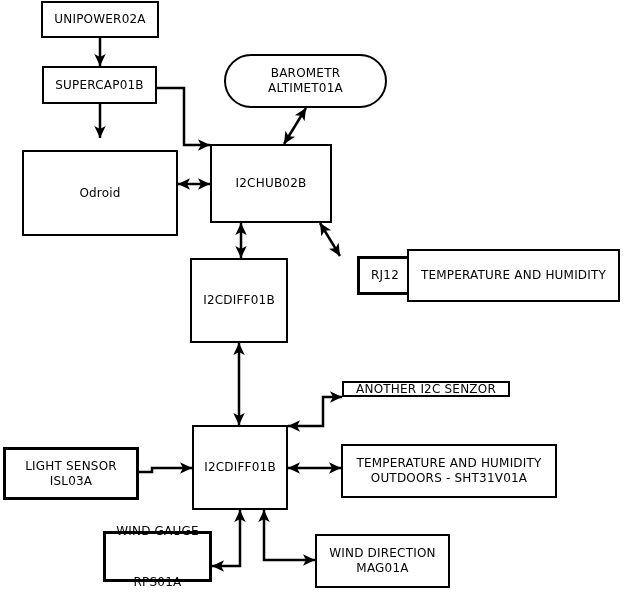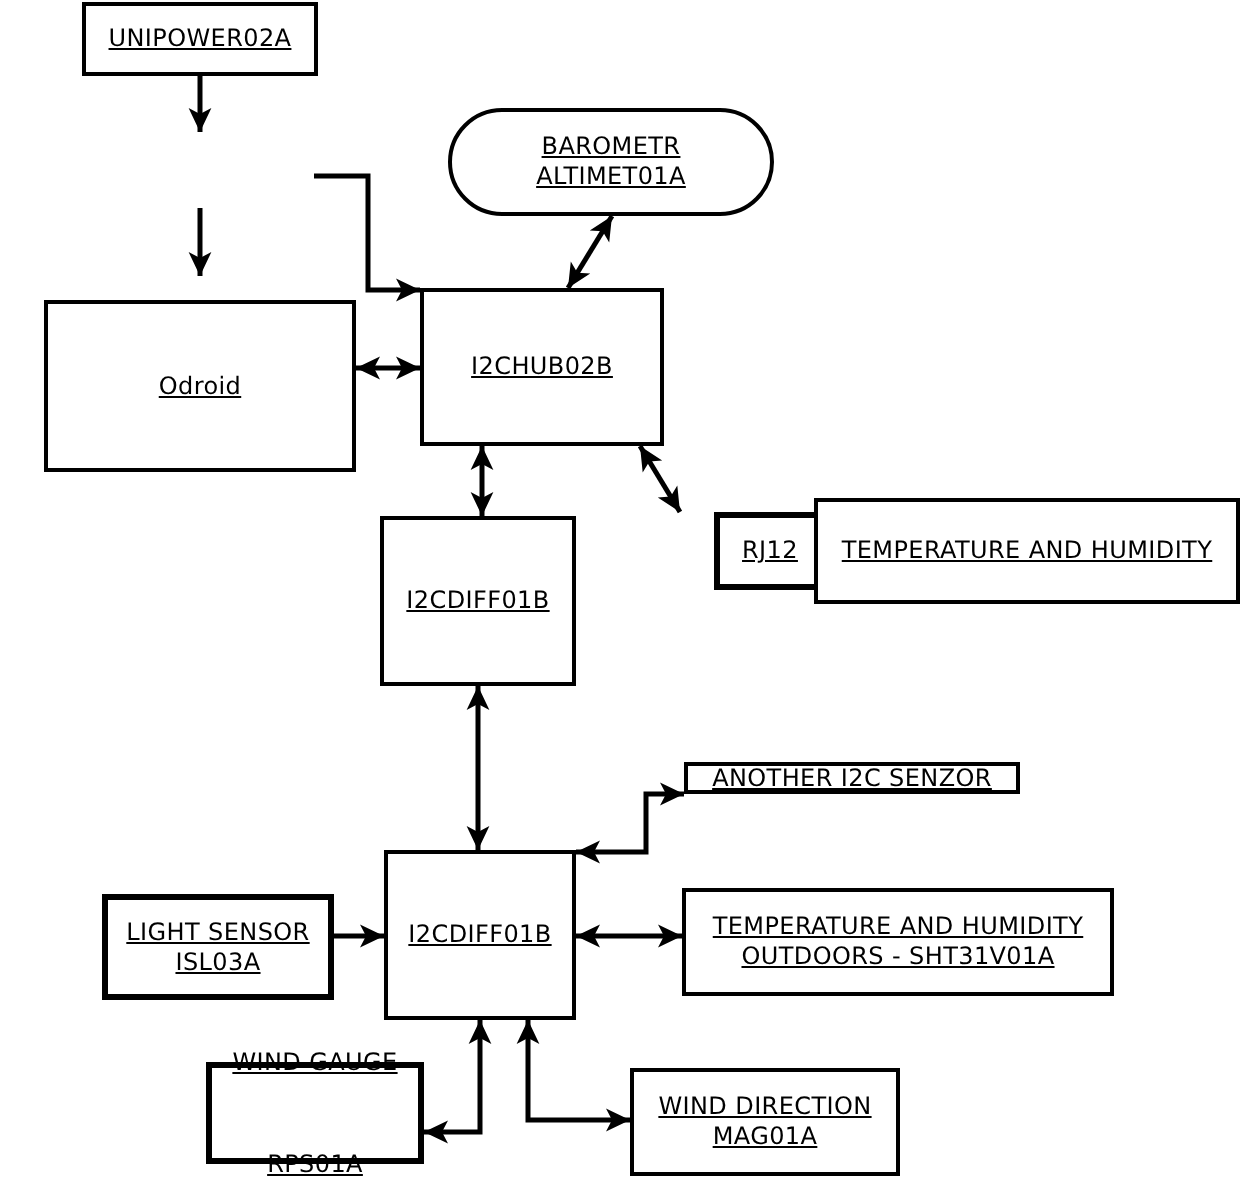--- a/index.html
+++ b/index.html
@@ -24,35 +24,34 @@
     background: #ffffff;
     display: flex;
     flex-direction: column;
     align-items: center;
     justify-content: center;
     text-align: center;
     font-size: 12px;
     line-height: 15px;
     letter-spacing: 0.2px;
     white-space: nowrap;
-    text-decoration: underline;
   }
   .node.bold-border { border-width: 3px; }
 
   #n-unipower      { left: 41px;  top: 1px;   width: 118px; height: 37px; }
   #n-supercap      { left: 42px;  top: 66px;  width: 115px; height: 38px; }
   #n-odroid        { left: 22px;  top: 150px; width: 156px; height: 86px; justify-content: center; }
   #n-barometer     { left: 224px; top: 54px;  width: 163px; height: 54px; border-radius: 27px; }
   #n-i2chub        { left: 210px; top: 144px; width: 122px; height: 79px; align-items: center; }
   #n-rj12          { left: 315px; top: 256px; width: 56px;  height: 39px; margin-left: 42px; }
   #n-temp-internal { left: 407px; top: 249px; width: 213px; height: 53px; }
   #n-i2cdiff-upper { left: 190px; top: 258px; width: 98px;  height: 85px; }
   #n-i2cdiff-lower { left: 192px; top: 425px; width: 96px;  height: 85px; }
   #n-another       { left: 342px; top: 381px; width: 168px; height: 16px; }
-  #n-light         { left: 3px;   top: 447px; width: 116px; height: 53px; margin-left: 48px; }
+  #n-light         { left: 3px;   top: 447px; width: 136px; height: 53px; }
   #n-temp-outdoors { left: 341px; top: 444px; width: 216px; height: 54px; }
   #n-wind-gauge    { left: 103px; top: 531px; width: 109px; height: 51px; gap: 36px; }
   #n-wind-dir      { left: 315px; top: 534px; width: 135px; height: 54px; }
 
   .edge {
     fill: none;
     stroke: #000000;
     stroke-width: 2.5;
     stroke-linejoin: miter;
   }
@@ -85,20 +84,23 @@
     <path class="edge" d="M 119,472 H 152 V 468 H 192" marker-start="url(#ah-start)" marker-end="url(#ah-end)"></path>
     <path class="edge" d="M 288,468 H 341" marker-start="url(#ah-start)" marker-end="url(#ah-end)"></path>
     <path class="edge" d="M 240,510 V 566 H 212" marker-start="url(#ah-start)" marker-end="url(#ah-end)"></path>
     <path class="edge" d="M 264,510 V 560 H 315" marker-start="url(#ah-start)" marker-end="url(#ah-end)"></path>
   </svg>
 
   <div class="node" id="n-unipower">
     <span>UNIPOWER02A</span>
   </div>
 
+  <div class="node" id="n-supercap">
+    <span>SUPERCAP01B</span>
+  </div>
 
   <div class="node" id="n-odroid">
     <span>Odroid</span>
   </div>
 
   <div class="node" id="n-barometer">
     <span>BAROMETR</span>
     <span>ALTIMET01A</span>
   </div>
 

